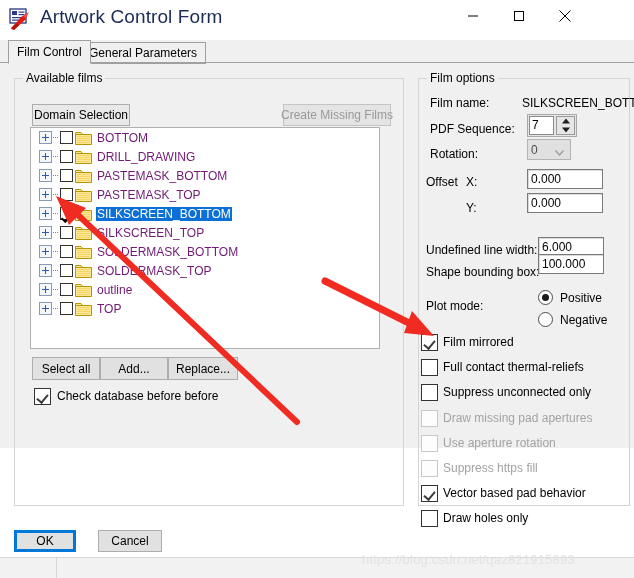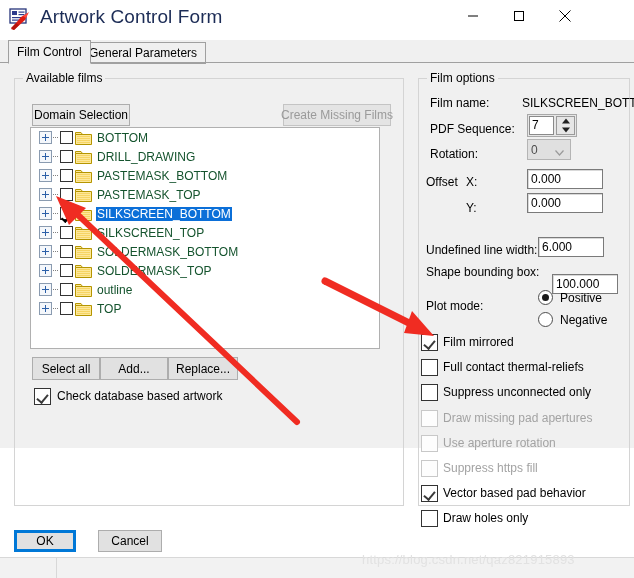--- a/index.html
+++ b/index.html
@@ -180,21 +180,21 @@
     transform: rotate(40deg);
   }
   .tv-folder {
     width: 17px; height: 14px;
     flex: 0 0 auto;
     position: relative;
     margin-right: 4px;
   }
   .tv-label {
     font-size: 12px;
-    color: #14532d;
+    color: #701a75;
     white-space: nowrap;
     padding: 0 1px;
     line-height: 14px;
   }
   .tv-row.selected .tv-label {
     background: #0b6fd8;
     color: #ffffff;
   }
 
   
@@ -513,21 +513,21 @@
           </svg></div>
         <span class="tv-label">TOP</span>
       </div>
     </div>
 
   <div class="btn" id="btn-selectall">Select all</div>
   <div class="btn" id="btn-add">Add...</div>
   <div class="btn" id="btn-replace">Replace...</div>
 
   <div class="cb checked" style="left:34px; top:388px;"></div>
-  <div class="cb-label" style="left:57px; top:388px;">Check database based artwork</div>
+  <div class="cb-label" style="left:57px; top:388px;">Check database before before</div>
 
   <div class="groupbox" id="gb-filmopts">
     <span class="gb-title">Film options</span>
   </div>
 
   <div class="lbl" style="left:430px; top:96px;">Film name:</div>
   <div class="val-static" style="left:522px; top:96px; width:112px;">SILKSCREEN_BOTTOM</div>
 
   <div class="lbl" style="left:430px; top:122px;text-align:center;">PDF Sequence:</div>
   <div class="spin-wrap" style="left:527px; top:114px; width:50px; height:23px;">
@@ -549,21 +549,21 @@
   <div class="lbl" style="left:426px; top:175px;">Offset</div>
   <div class="lbl" style="left:466px; top:175px;">X:</div>
   <div class="tbox" style="left:527px; top:169px; width:76px; height:20px;">0.000</div>
   <div class="lbl" style="left:466px; top:201px;">Y:</div>
   <div class="tbox" style="left:527px; top:193px; width:76px; height:20px;">0.000</div>
 
   <div class="lbl" style="left:426px; top:243px;">Undefined line width:</div>
   <div class="tbox" style="left:538px; top:237px; width:66px; height:20px;">6.000</div>
 
   <div class="lbl" style="left:426px; top:265px;">Shape bounding box:</div>
-  <div class="tbox" style="left:538px; top:274px; width:66px; height:20px;margin-left:14px;">100.000</div>
+  <div class="tbox" style="left:538px; top:254px; width:66px; height:20px;">100.000</div>
 
   <div class="lbl" style="left:426px; top:299px;">Plot mode:</div>
   <div class="radio sel" style="left:538px; top:290px;"></div>
   <div class="cb-label" style="left:560px; top:290px;">Positive</div>
   <div class="radio" style="left:538px; top:312px;"></div>
   <div class="cb-label" style="left:560px; top:312px;">Negative</div>
 
   <div id="film-opt-checkboxes">
       <div class="cb checked" style="left: 421px; top: 334px;"></div>
       <div class="cb-label" style="left: 443px; top: 334px;">Film mirrored</div>

